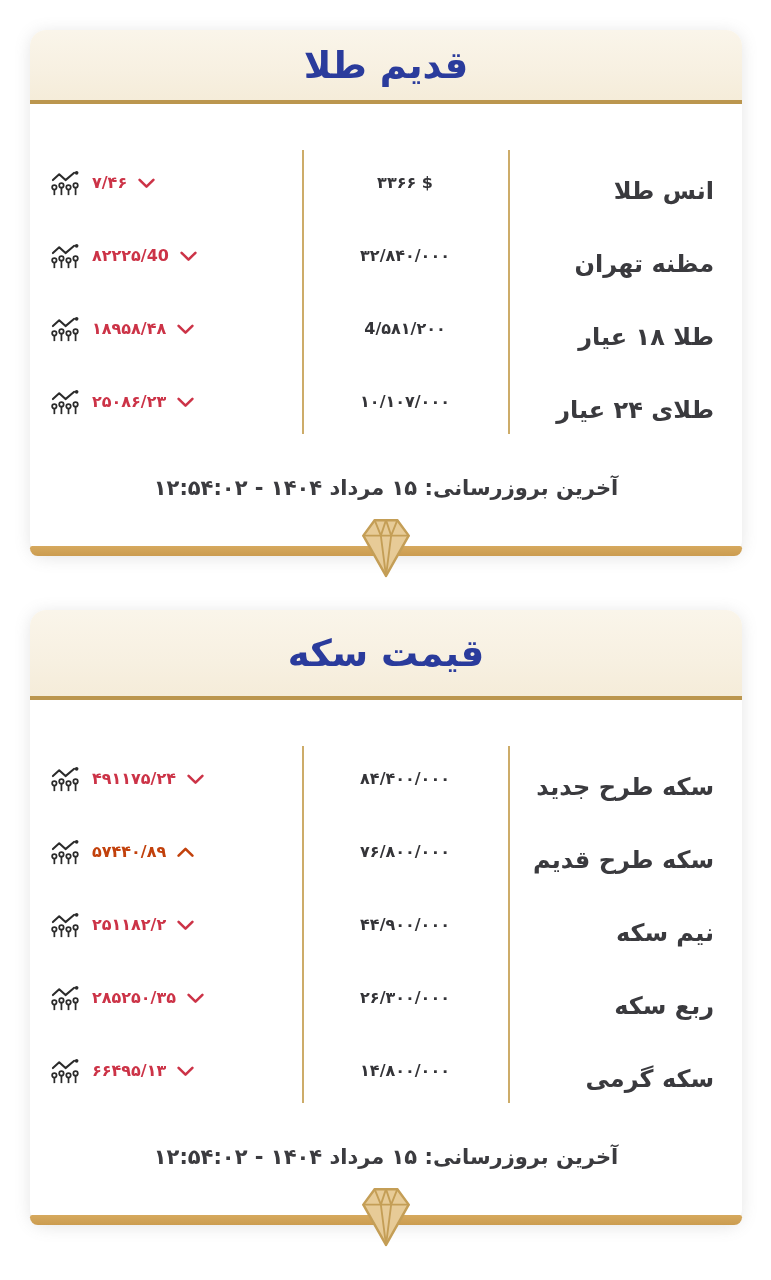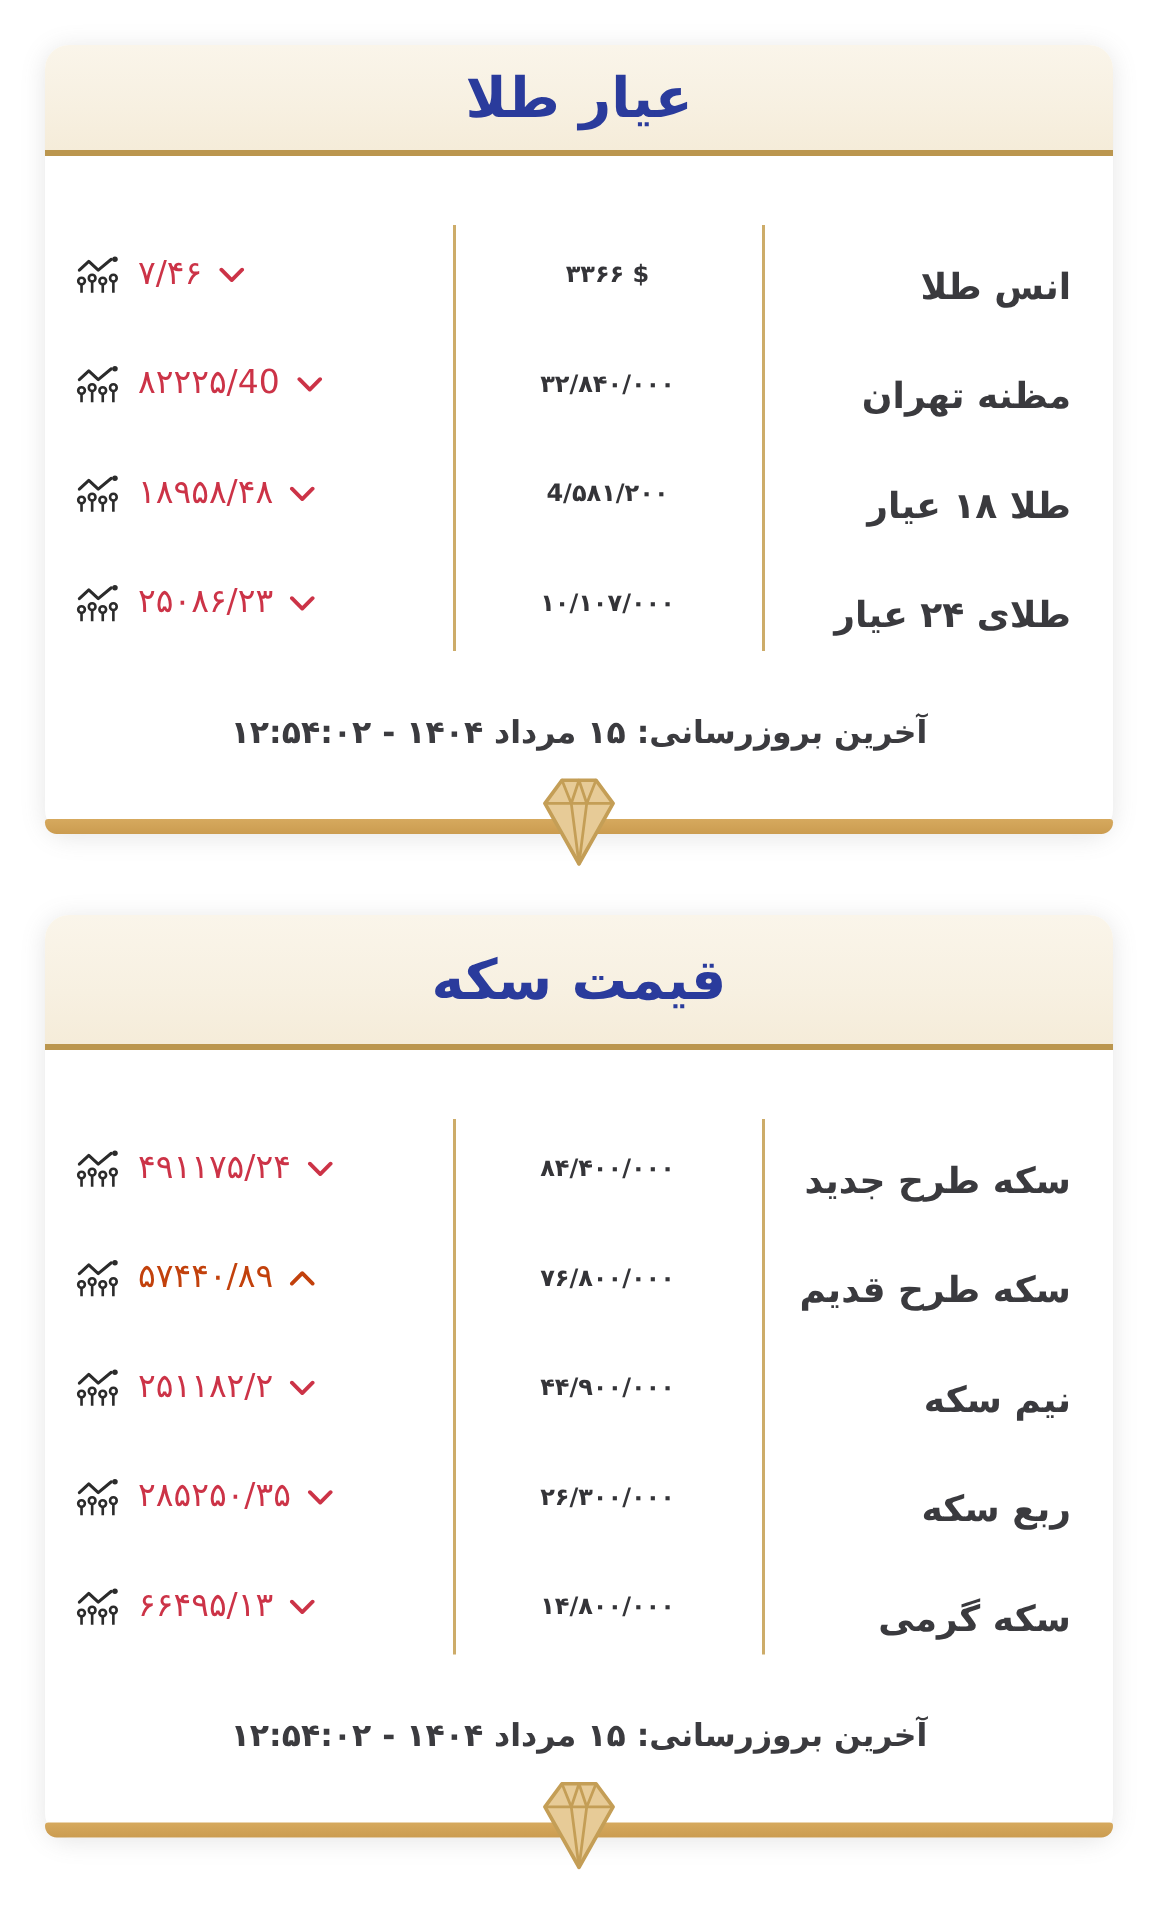--- a/index.html
+++ b/index.html
@@ -40,21 +40,21 @@
   .price-row {
     display:grid;
     grid-template-columns:272px 206px 1fr;
     align-items:center;
     height:73px;
   }
   .change-cell {
     direction:ltr;
     display:flex; align-items:center; gap:11px;
     padding-left:20px;
-    font-size:22px; font-weight:normal;
+    font-size:16px; font-weight:bold;
   }
   .trend-down { color:#cc3347; }
   .trend-up   { color:#c2410c; }
   .chart-icon { display:inline-flex; cursor:pointer; }
   .chevron { display:inline-flex; margin-top:2px; }
   .price-cell {
     direction:ltr; text-align:center;
     font-size:16px; font-weight:600; color:#343438;
   }
   .label-cell {
@@ -77,21 +77,21 @@
   .diamond-icon {
     position:absolute; left:50%; transform:translateX(-50%);
     bottom:-25px; z-index:2; line-height:0;
   }
 </style>
 </head>
 <body>
 
 <section class="card card-gold">
   <header class="card-header">
-    <h1 class="card-title">عیار طلا</h1>
+    <h1 class="card-title">قدیم طلا</h1>
   </header>
   <div class="price-table">
     <span class="divider-v left"></span>
     <span class="divider-v right"></span>
 
   <div class="price-row">
     <div class="change-cell trend-down">
       <span class="chart-icon">
         <svg width="31" height="26" viewBox="0 0 32 26">
           <g stroke="#2b2b2b" fill="none" stroke-width="2.1" stroke-linecap="round" stroke-linejoin="round">

